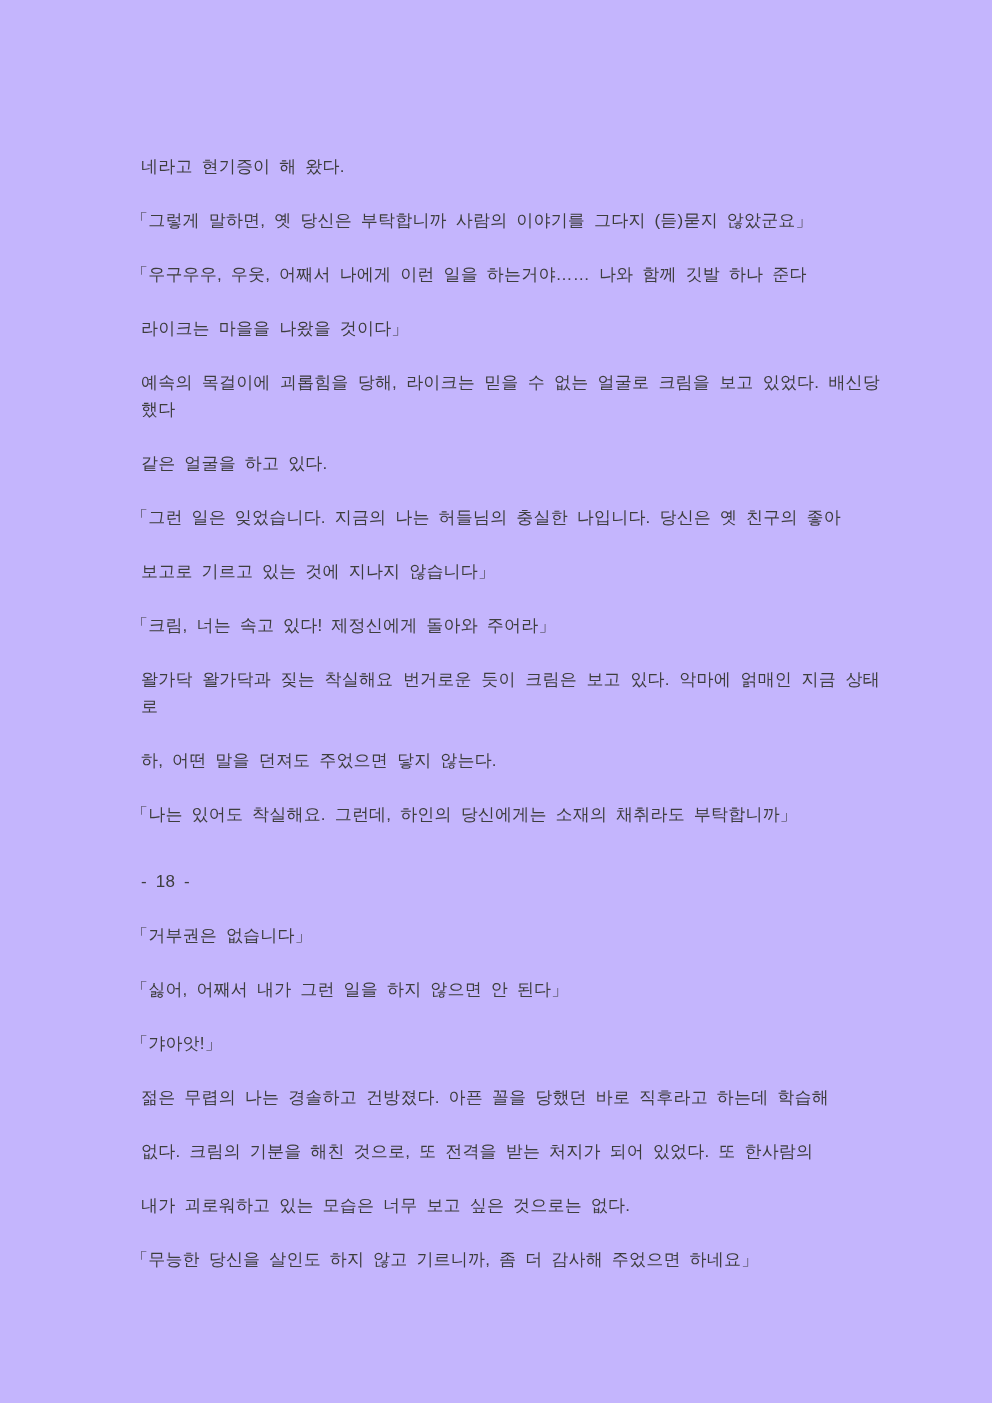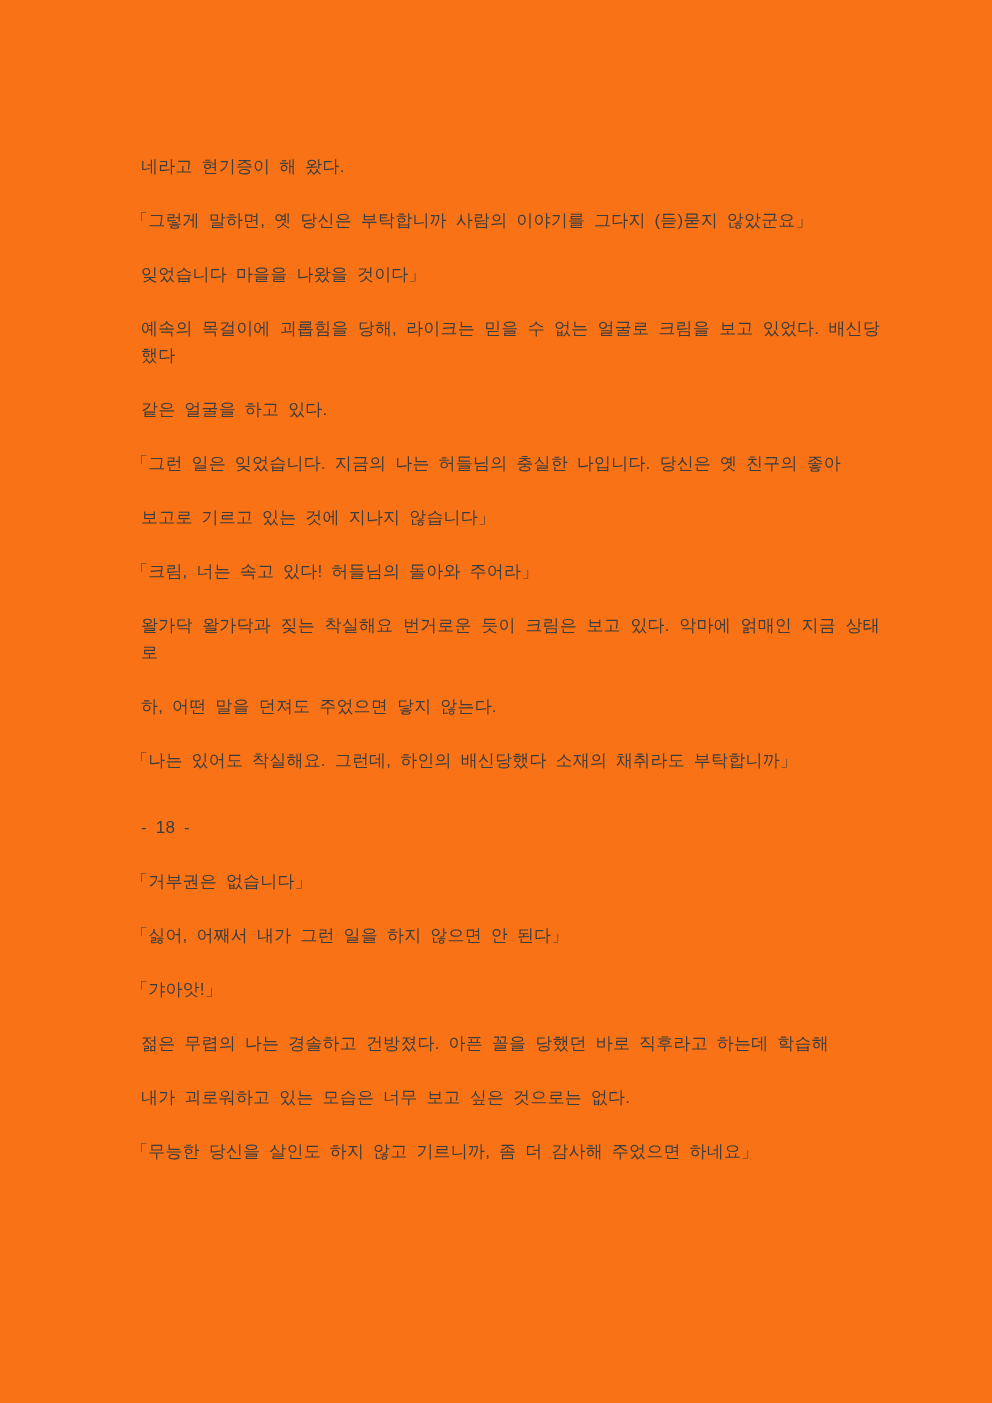--- a/index.html
+++ b/index.html
@@ -9,21 +9,21 @@
   }
   body {
     width: 992px;
     height: 1403px;
     overflow: hidden;
   }
   .page {
     box-sizing: border-box;
     width: 992px;
     height: 1403px;
-    background: #f97316;
+    background: #c4b5fd;
     padding: 153px 112px 0 141px;
     font-family: "Liberation Sans", "DejaVu Sans", sans-serif;
     font-size: 17px;
     line-height: 27px;
     color: #3d3d3d;
     word-spacing: 4px;
     letter-spacing: 0.2px;
   }
   .line {
     margin: 0 0 27px 0;
@@ -37,29 +37,31 @@
     text-align: left;
     margin-top: 40px;
   }
 </style>
 </head>
 <body>
 
 <main class="page">
   <div class="line">네라고 현기증이 해 왔다.</div>
   <div class="line quote">「그렇게 말하면, 옛 당신은 부탁합니까 사람의 이야기를 그다지 (듣)묻지 않았군요」</div>
-  <div class="line">잊었습니다 마을을 나왔을 것이다」</div>
+  <div class="line quote">「우구우우, 우웃, 어째서 나에게 이런 일을 하는거야…… 나와 함께 깃발 하나 준다</div>
+  <div class="line">라이크는 마을을 나왔을 것이다」</div>
   <div class="line">예속의 목걸이에 괴롭힘을 당해, 라이크는 믿을 수 없는 얼굴로 크림을 보고 있었다. 배신당했다</div>
   <div class="line">같은 얼굴을 하고 있다.</div>
   <div class="line quote">「그런 일은 잊었습니다. 지금의 나는 허들님의 충실한 나입니다. 당신은 옛 친구의 좋아</div>
   <div class="line">보고로 기르고 있는 것에 지나지 않습니다」</div>
-  <div class="line quote">「크림, 너는 속고 있다! 허들님의 돌아와 주어라」</div>
+  <div class="line quote">「크림, 너는 속고 있다! 제정신에게 돌아와 주어라」</div>
   <div class="line">왈가닥 왈가닥과 짖는 착실해요 번거로운 듯이 크림은 보고 있다. 악마에 얽매인 지금 상태로</div>
   <div class="line">하, 어떤 말을 던져도 주었으면 닿지 않는다.</div>
-  <div class="line quote">「나는 있어도 착실해요. 그런데, 하인의 배신당했다 소재의 채취라도 부탁합니까」</div>
+  <div class="line quote">「나는 있어도 착실해요. 그런데, 하인의 당신에게는 소재의 채취라도 부탁합니까」</div>
   <div class="line pagenum">- 18 -</div>
   <div class="line quote">「거부권은 없습니다」</div>
   <div class="line quote">「싫어, 어째서 내가 그런 일을 하지 않으면 안 된다」</div>
   <div class="line quote">「갸아앗!」</div>
   <div class="line">젊은 무렵의 나는 경솔하고 건방졌다. 아픈 꼴을 당했던 바로 직후라고 하는데 학습해</div>
+  <div class="line">없다. 크림의 기분을 해친 것으로, 또 전격을 받는 처지가 되어 있었다. 또 한사람의</div>
   <div class="line">내가 괴로워하고 있는 모습은 너무 보고 싶은 것으로는 없다.</div>
   <div class="line quote">「무능한 당신을 살인도 하지 않고 기르니까, 좀 더 감사해 주었으면 하네요」</div>
 </main>
 
 </body></html>

